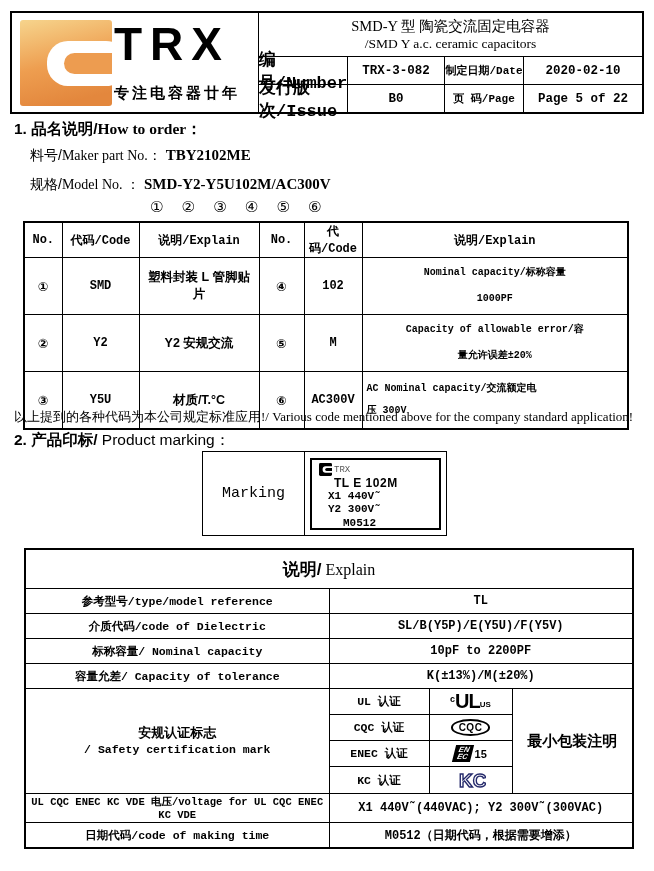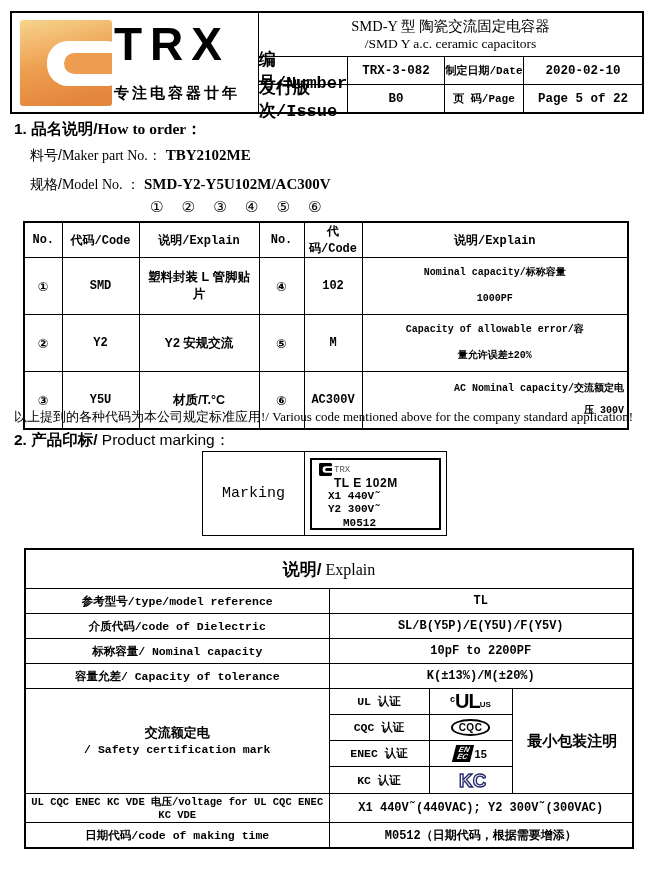--- a/index.html
+++ b/index.html
@@ -35,21 +35,21 @@
   .s1-model{top:176px;}
   .s1-circ{position:absolute;left:150px;top:198px;font-size:15px;letter-spacing:7px;}
 
   table.t1{position:absolute;left:23px;top:221px;width:604px;border-collapse:collapse;border:2px solid #000;table-layout:fixed;}
   table.t1 td,table.t1 th{border:1px solid #000;text-align:center;vertical-align:middle;padding:0 3px;overflow:hidden;}
   table.t1 th{height:24px;font-size:12px;font-weight:bold;
       font-family:"Liberation Mono","DejaVu Sans Mono",monospace;}
   table.t1 td{height:56px;font-size:12.5px;font-weight:bold;}
   table.t1 td.codec{font-family:"Liberation Mono","DejaVu Sans Mono",monospace;font-size:12px;}
   table.t1 td.exp2{font-family:"Liberation Mono","DejaVu Sans Mono",monospace;font-size:10px;line-height:26px;}
-  table.t1 td.exp2.left{text-align:right;padding-left:4px;line-height:22px;}
+  table.t1 td.exp2.left{text-align:left;padding-left:4px;line-height:22px;}
   .s1-note{position:absolute;left:14px;top:408px;font-size:13px;font-family:"Liberation Serif","DejaVu Serif",serif;}
 
   
   .s2-title{position:absolute;left:14px;top:430px;font-size:15.5px;font-weight:bold;}
   .s2-title .en{font-family:Liberation Sans, sans-serif;font-weight:normal;}
   table.mk{position:absolute;left:202px;top:451px;width:245px;height:85px;border-collapse:collapse;border:1.5px solid #000;table-layout:fixed;}
   table.mk td{border:1px solid #000;vertical-align:middle;}
   .mk-l{width:99px;text-align:center;font-family:"Liberation Mono","DejaVu Sans Mono",monospace;font-size:15px;}
   .mk-r{padding:3px 5px;}
   .mk-box{border:2px solid #000;height:72px;padding:3px 0 0 7px;box-sizing:border-box;}
@@ -251,21 +251,21 @@
     <tr class="r-sm">
       <td class="t2l">标称容量/ Nominal capacity</td>
       <td class="t2v">10pF to 2200PF</td>
     </tr>
     <tr class="r-sm">
       <td class="t2l">容量允差/ Capacity of tolerance</td>
       <td class="t2v">K(±13%)/M(±20%)</td>
     </tr>
     <tr>
       <td class="t2l certlbl">
-        <div style="font-family:'Liberation Sans','DejaVu Sans',sans-serif;font-size:13px;">交流额定电</div>
+        <div style="font-family:'Liberation Sans','DejaVu Sans',sans-serif;font-size:13px;">安规认证标志</div>
         <div>/ Safety certification mark</div>
       </td>
       <td class="certcell">
         <div class="certgrid">
           <div class="cg cl" style="grid-column:1;grid-row:1;">UL 认证</div>
           <div class="cg" style="grid-column:2;grid-row:1;">
             <span class="ul-mark"><span class="ul-c">c</span><span class="ul-main">UL</span><span class="ul-us">US</span></span>
           </div>
           <div class="cg-note">最小包装注明</div>
 

